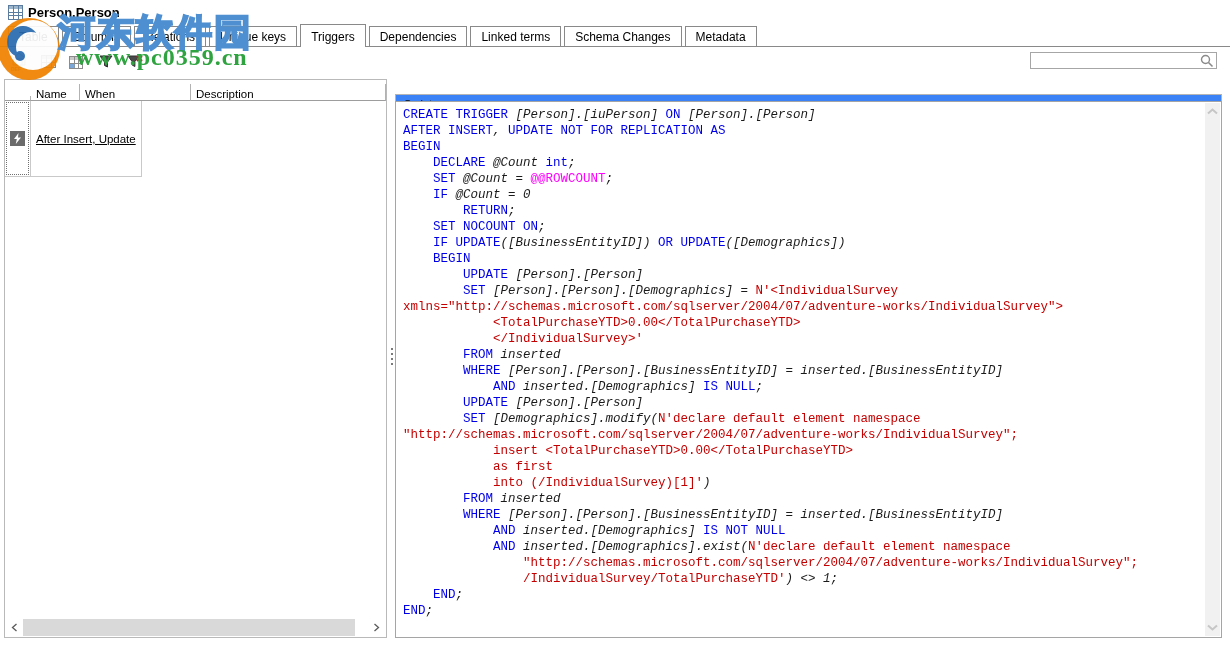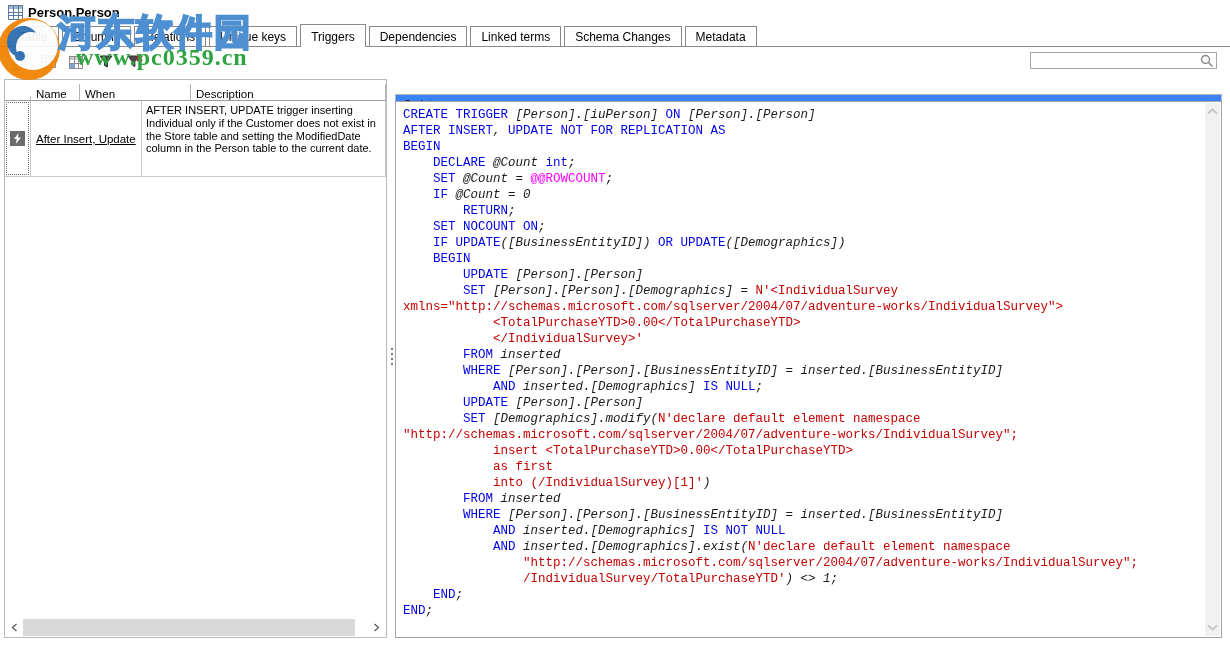--- a/index.html
+++ b/index.html
@@ -159,21 +159,20 @@
   <div class="g-row">
     <div class="g-c sel">
       <div class="sel-focus"></div>
       <div class="bolt-badge">
         <svg width="9" height="11" viewBox="0 0 9 11">
           <path d="M5.5 0 L1 6 L3.8 6 L2.8 11 L8 4.5 L5 4.5 Z" fill="#fff"></path>
         </svg>
       </div>
     </div>
     <div class="g-c wh">After Insert, Update</div>
-    <div class="g-c ds">AFTER INSERT, UPDATE trigger inserting Individual only if the Customer does not exist in the Store table and setting the ModifiedDate column in the Person table to the current date.</div>
   </div>
   <div class="hsb">
     <div class="arr">
       <svg width="7" height="9" viewBox="0 0 7 9">
           <path d="M5.5 1 L1.5 4.5 L5.5 8" fill="none" stroke="#5a5a5a" stroke-width="1.3"></path>
         </svg>
     </div>
     <div class="thumb"></div>
     <div class="gap"></div>
     <div class="arr">

